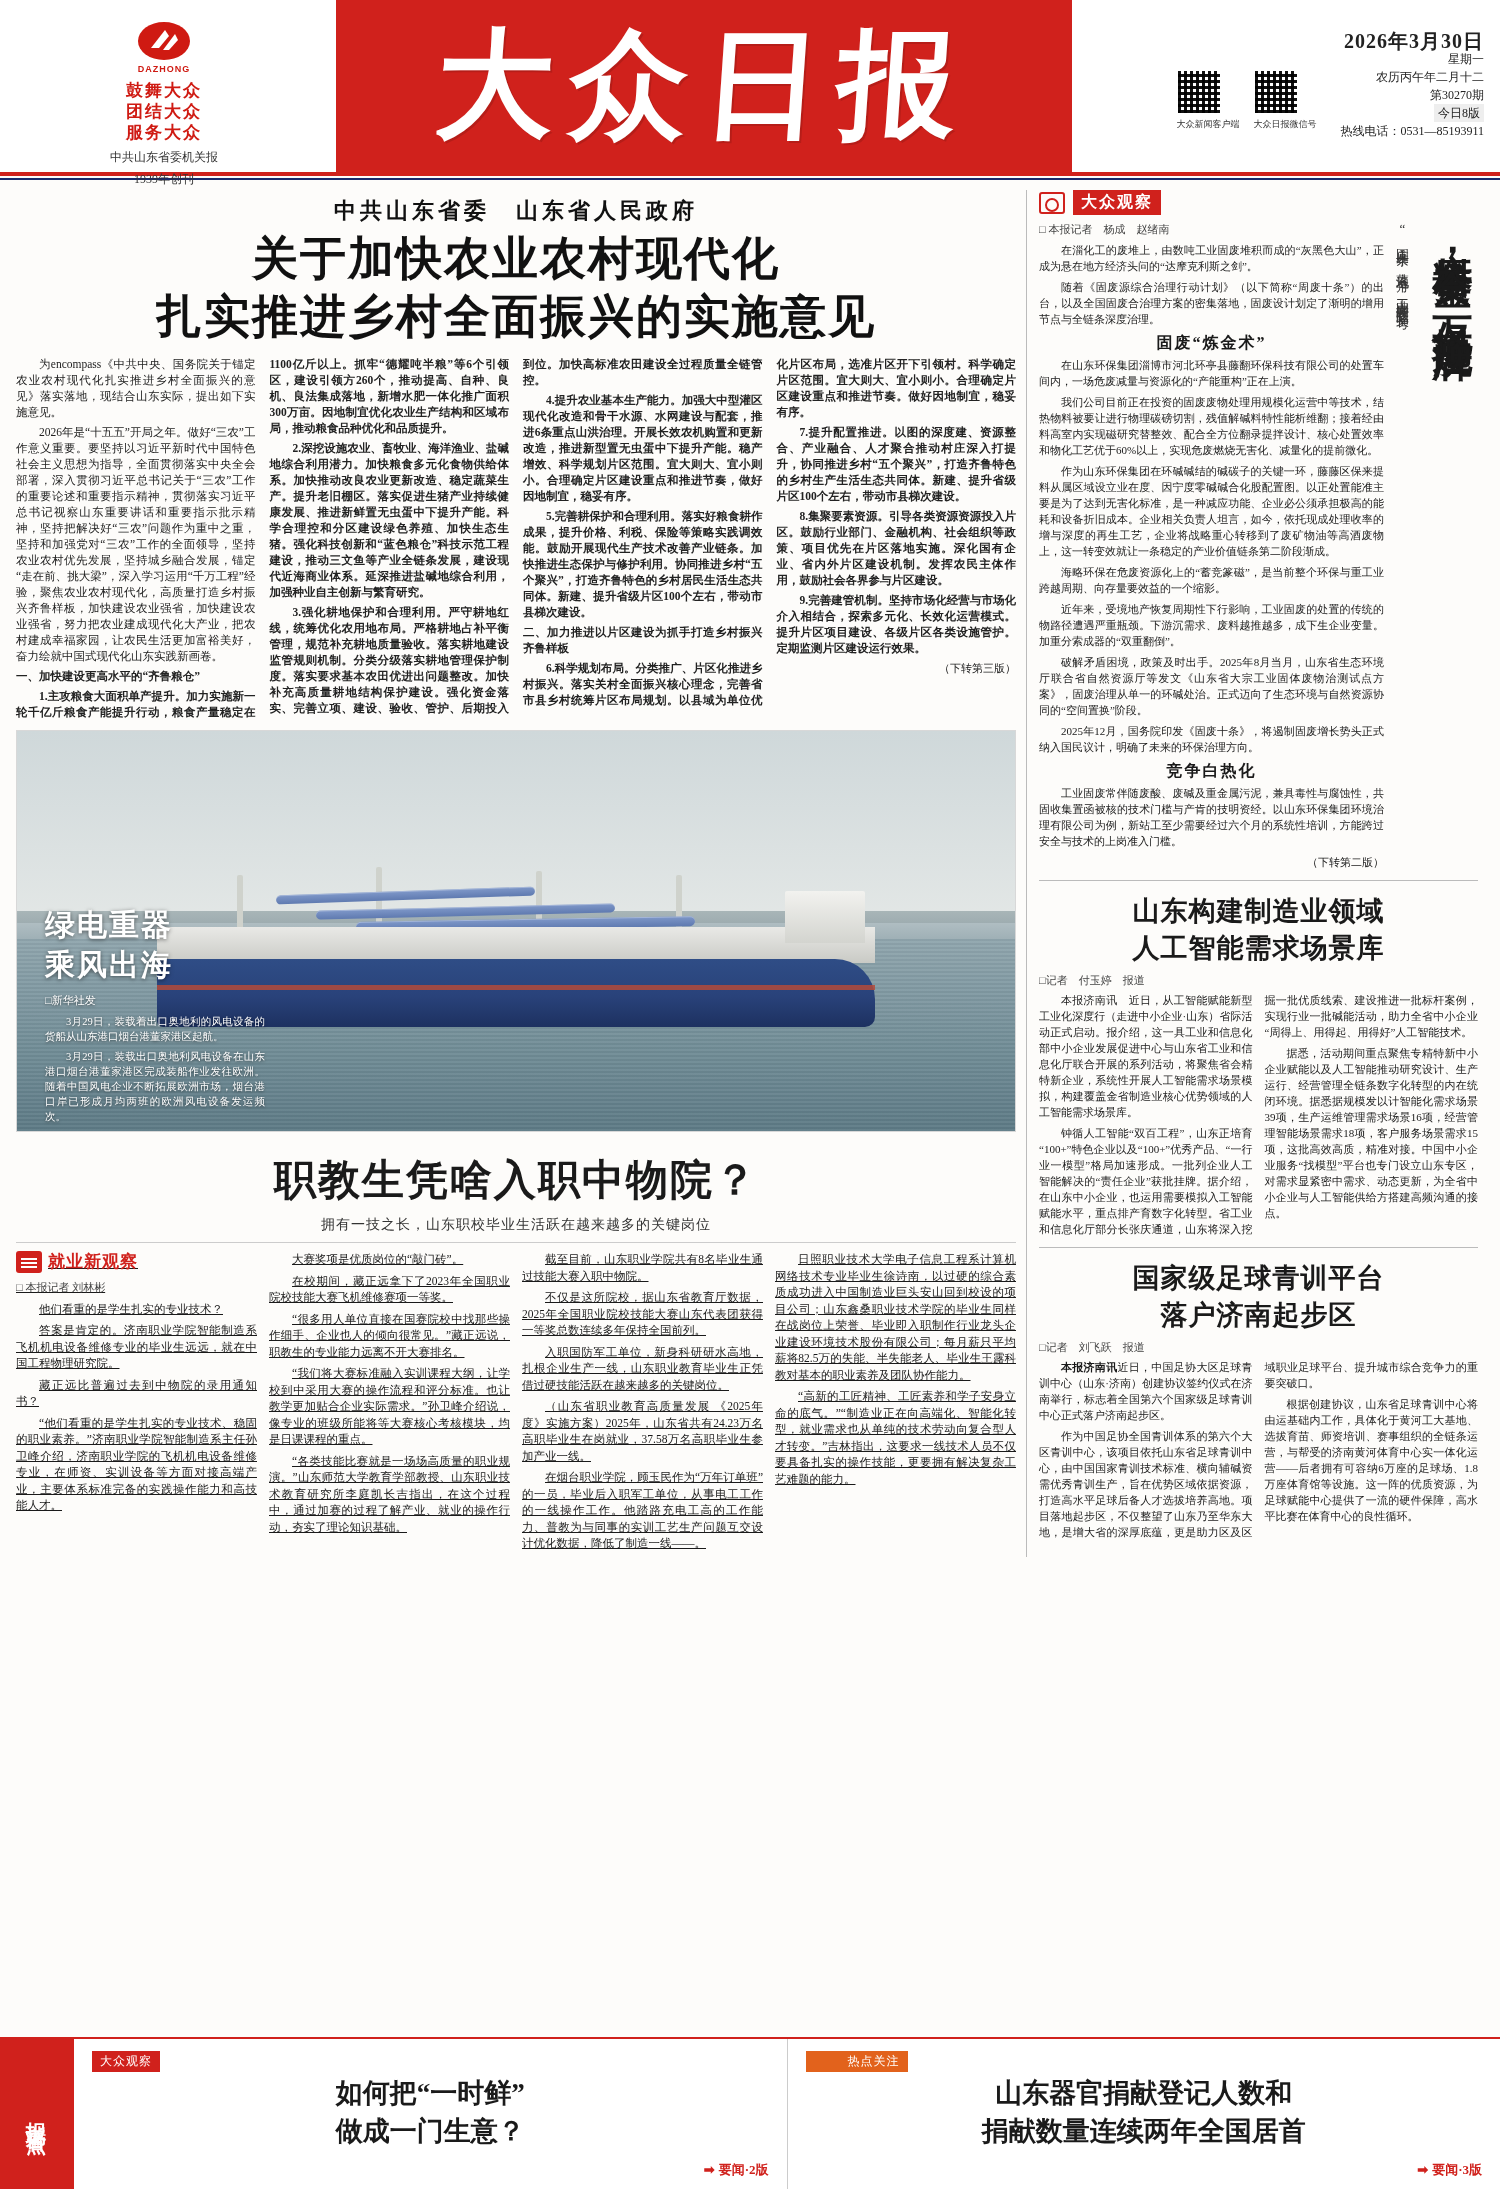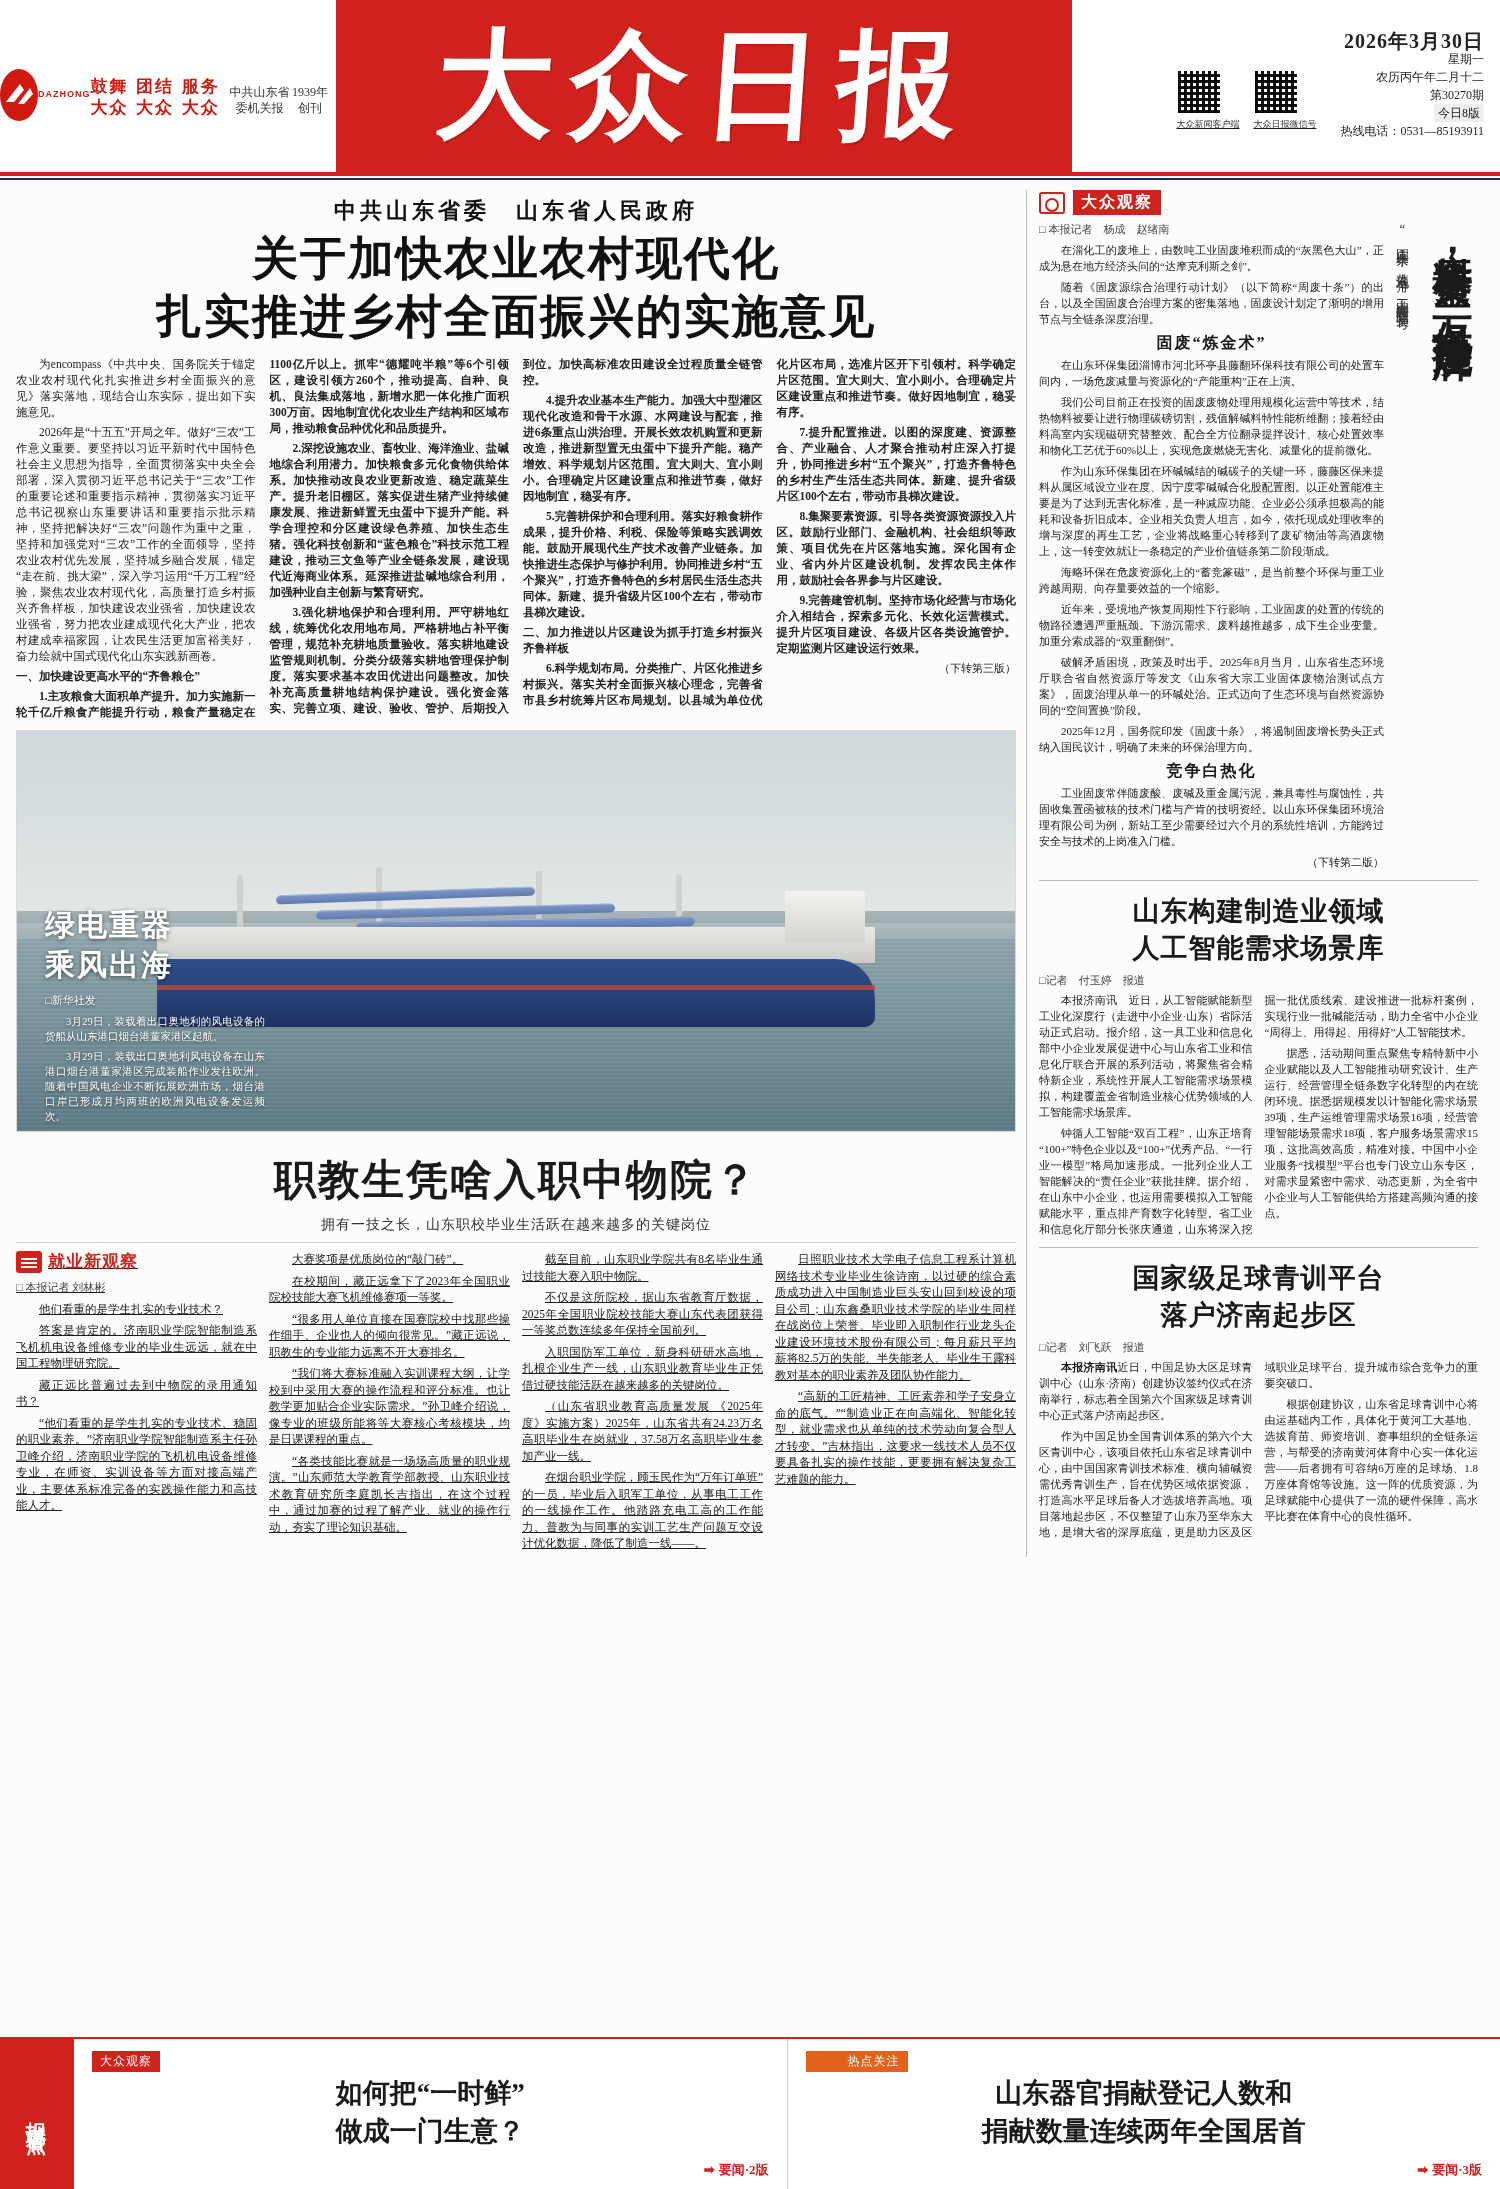--- a/index.html
+++ b/index.html
@@ -11,21 +11,21 @@
     color:#1a1a1a;
     position:relative;
     overflow:hidden;
   }
   .page { width:1500px; height:2189px; position:relative; }
 
   
   .masthead { position:relative; height:172px; background:#fff; }
   .mast-left {
     position:absolute; left:0; top:0; width:328px; height:172px;
-    display:flex; flex-direction:row; align-items:center; justify-content:flex-start;
+    display:flex; flex-direction:column; align-items:center; justify-content:flex-start;
     padding-top:22px;
   }
   .logo-circle {
     width:52px; height:52px; border-radius:50%;
     background:#cf1a12; position:relative; margin-bottom:4px;
     display:flex; align-items:center; justify-content:center;
   }
   .logo-circle svg { width:38px; height:38px; }
   .logo-word {
     font-family:"Liberation Sans", sans-serif;
@@ -44,21 +44,21 @@
     font-family:"Liberation Serif", serif;
     color:#fff; font-size:118px; font-weight:bold; letter-spacing:16px;
     text-shadow:2px 2px 0 rgba(0,0,0,.12);
     white-space:nowrap;
     transform:skewX(-4deg);
   }
   .mast-right {
     position:absolute; left:1072px; top:0; right:0; height:172px;
     display:flex; align-items:center; justify-content:flex-end; padding-right:16px;
   }
-  .qr-group { display:flex; gap:14px; margin-right:24px; margin-top:28px;text-decoration:underline; }
+  .qr-group { display:flex; gap:14px; margin-right:24px; margin-top:28px; }
   .qr-item { text-align:center; }
   .qr-box { width:46px; height:46px; background:
       repeating-linear-gradient(0deg,#111 0 3px,#fff 3px 6px),
       repeating-linear-gradient(90deg,#111 0 3px,transparent 3px 6px);
       background-blend-mode:multiply; border:2px solid #fff; }
   .qr-cap { font-size:9px; margin-top:3px; color:#333; }
   .mast-dates { text-align:right; font-size:12px; line-height:18px; color:#222; }
   .mast-dates .big { font-size:20px; font-weight:bold; letter-spacing:1px; }
   .mast-dates .today { background:#eee; display:inline-block; padding:0 4px; }
 

